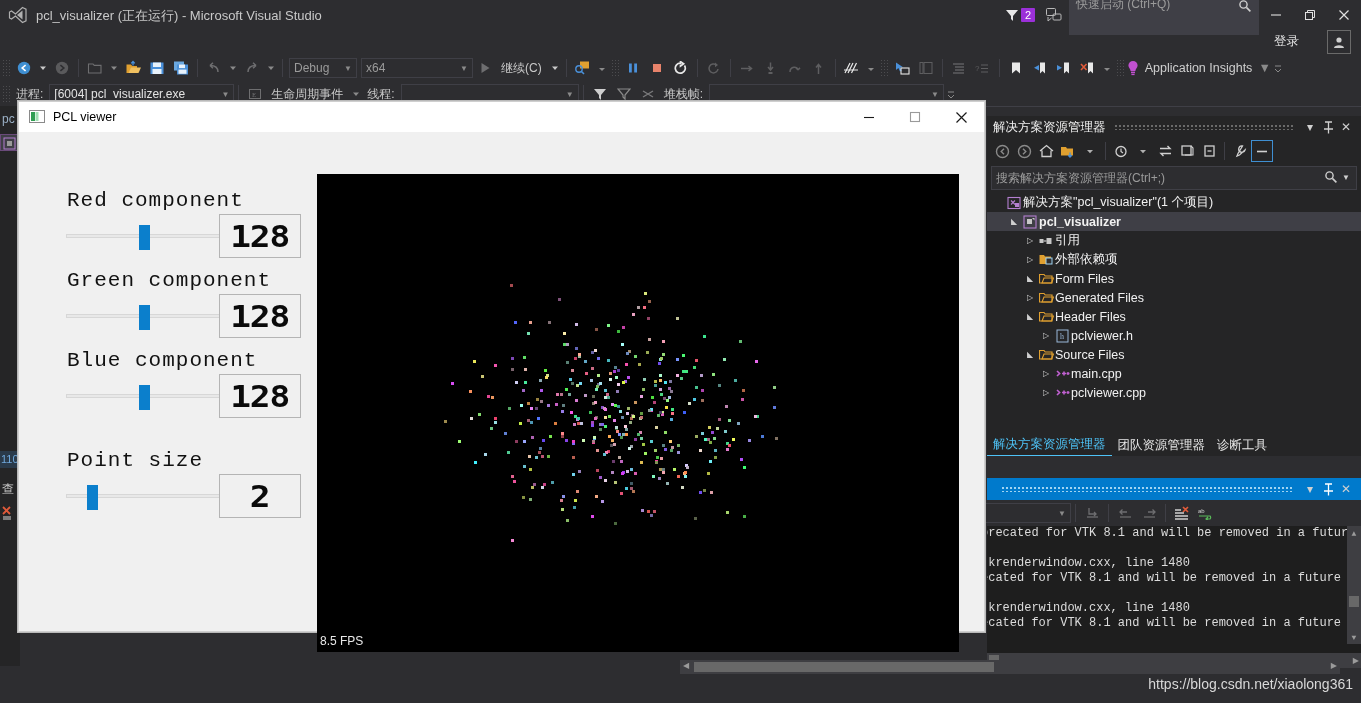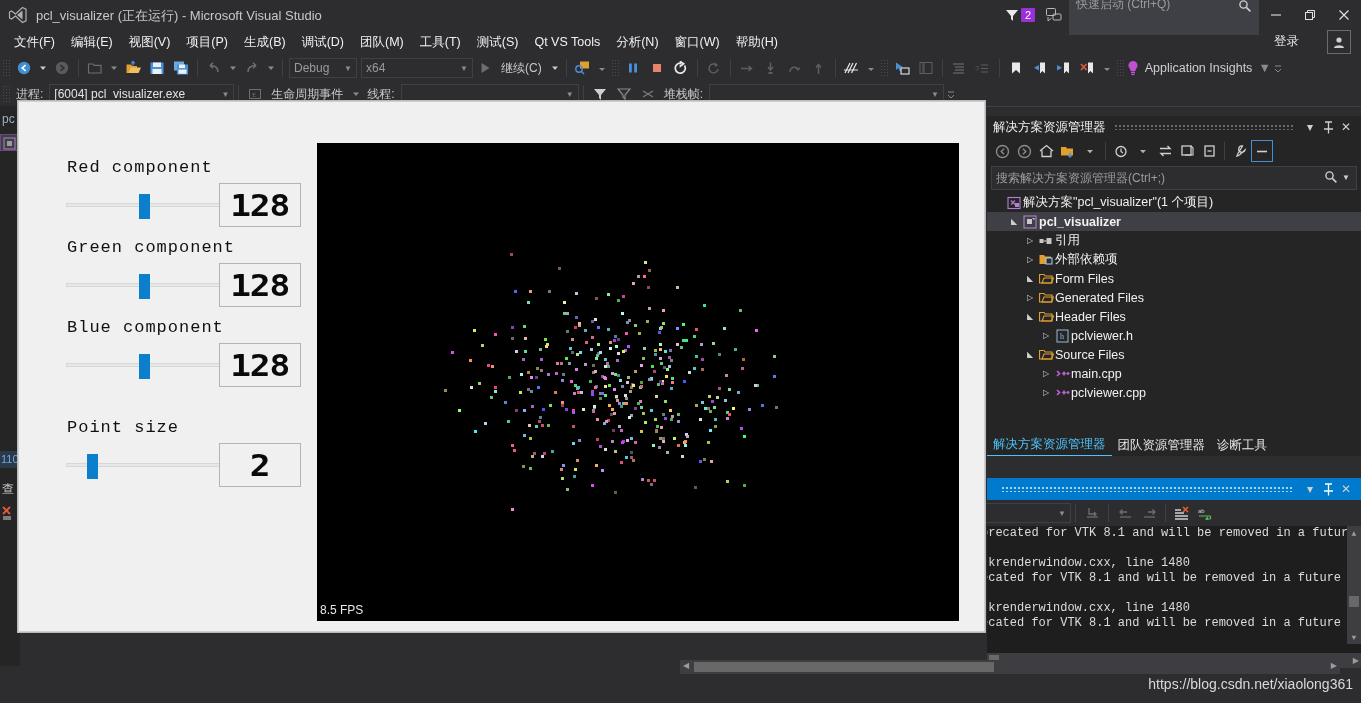--- a/index.html
+++ b/index.html
@@ -99,21 +99,21 @@
 
   
   .dlg{position:absolute;left:18px;top:101px;width:965px;height:529px;background:#f0f0f0;border:1px solid #cfcfcf;box-shadow:0 0 0 1px #b9b9b9;}
   .dlg-title{height:30px;background:#ffffff;display:flex;align-items:center;border-bottom:1px solid #f0f0f0;}
   .dlg-ico{width:16px;height:16px;margin-left:10px;position:relative;}
   .dlg-name{margin-left:8px;font-size:12.5px;color:#000;font-family:"Liberation Sans",sans-serif;}
   .dlg-ctrls{margin-left:auto;display:flex;}
   .dlg-btn{width:46px;height:30px;display:flex;align-items:center;justify-content:center;color:#111;}
   .dlg-body{position:relative;height:498px;background:#f0f0f0;}
 
-  .panel-label{position:absolute;font-family:"Liberation Mono", monospace;font-size:17px;color:#111;letter-spacing:1px;white-space:nowrap;}
+  .panel-label{position:absolute;font-family:"Liberation Mono", monospace;font-size:21px;color:#111;letter-spacing:1px;white-space:nowrap;}
   .slider{position:absolute;height:22px;}
   .slider .groove{position:absolute;left:0;top:9px;width:100%;height:4px;background:#e8e8e8;border:1px solid #d7d7d7;box-sizing:border-box;}
   .slider .handle{position:absolute;top:0;width:11px;height:25px;background:#0a7ac4;background:#0b7fcc;}
   .lcd{position:absolute;width:80px;height:42px;background:#f0f0f0;border:1px solid #b4b4b4;display:flex;align-items:center;justify-content:center;}
   .lcd span{font-family:"DejaVu Sans Mono", monospace;font-size:30px;font-weight:bold;color:#0a0a0a;letter-spacing:-1px;transform:scaleX(1.15);}
   .randbtn{position:absolute;left:60px;top:404px;width:197px;height:76px;background:#e1e1e1;border:1px solid #c2c2c2;display:flex;align-items:center;justify-content:center;font-family:"Liberation Mono", monospace;font-size:11.5px;color:#111;}
 
   .render{position:absolute;left:298px;top:41px;width:642px;height:478px;background:#000;overflow:hidden;}
   .fps{position:absolute;left:3px;bottom:4px;color:#e8e8e8;font-family:"Liberation Sans",sans-serif;font-size:12px;}
   .pt{position:absolute;width:3px;height:3px;}
@@ -176,35 +176,20 @@
     </div>
     <div class="signin">登录</div>
     <div class="acct-box">
       <svg width="14" height="14" viewBox="0 0 14 14">
           <circle cx="7" cy="5" r="2.6" fill="#cfcfcf"></circle>
           <path d="M2 13 C2 9.3 12 9.3 12 13 Z" fill="#cfcfcf"></path>
         </svg>
     </div>
   </div>
 
-  <div class="vs-menu">
-    <div class="mi">文件(F)</div>
-    <div class="mi">编辑(E)</div>
-    <div class="mi">视图(V)</div>
-    <div class="mi">项目(P)</div>
-    <div class="mi">生成(B)</div>
-    <div class="mi">调试(D)</div>
-    <div class="mi">团队(M)</div>
-    <div class="mi">工具(T)</div>
-    <div class="mi">测试(S)</div>
-    <div class="mi">Qt VS Tools</div>
-    <div class="mi">分析(N)</div>
-    <div class="mi">窗口(W)</div>
-    <div class="mi">帮助(H)</div>
-  </div>
 
   <div class="vs-toolbar">
     <div class="grip"></div>
     <div class="tbtn">
         <svg width="16" height="16" viewBox="0 0 16 16">
           <circle cx="8" cy="8" r="6.2" fill="#3f8fd2"></circle>
           <path d="M9.6 5.2 L6.2 8 L9.6 10.8" fill="none" stroke="#fff" stroke-width="1.6"></path>
         </svg>
       </div>
     <div class="tbtn small">
@@ -806,20 +791,48 @@
 
   <div class="ed-hscroll">
     <div class="ed-hs-l">◀</div>
     <div class="ed-hs-thumb"></div>
     <div class="ed-hs-r">▶</div>
   </div>
 
   <div class="csdn">https://blog.csdn.net/xiaolong361</div>
 
   <div class="dlg">
+    <div class="dlg-title">
+      <div class="dlg-ico">
+        <svg width="16" height="16" viewBox="0 0 16 16">
+            <rect x="0.5" y="1.5" width="15" height="12" fill="#ffffff" stroke="#8a8a8a"></rect>
+            <rect x="2" y="3" width="4" height="9" fill="#2f9e52"></rect>
+            <rect x="6.5" y="3" width="3" height="9" fill="#9fe0b2"></rect>
+            <rect x="10" y="3" width="4.5" height="9" fill="#ffffff"></rect>
+          </svg>
+      </div>
+      <div class="dlg-name">PCL viewer</div>
+      <div class="dlg-ctrls">
+        <div class="dlg-btn">
+            <svg width="12" height="12" viewBox="0 0 12 12">
+              <path d="M1 6.5 H11" stroke="#1a1a1a" stroke-width="1.1"></path>
+            </svg>
+          </div>
+        <div class="dlg-btn">
+            <svg width="12" height="12" viewBox="0 0 12 12">
+              <rect x="1.5" y="1.5" width="9" height="9" fill="none" stroke="#9a9a9a" stroke-width="1.1"></rect>
+            </svg>
+          </div>
+        <div class="dlg-btn x">
+            <svg width="13" height="13" viewBox="0 0 13 13">
+              <path d="M1.5 1.5 L11.5 11.5 M11.5 1.5 L1.5 11.5" stroke="#1a1a1a" stroke-width="1.2"></path>
+            </svg>
+          </div>
+      </div>
+    </div>
 
     <div class="dlg-body">
 
       <div class="panel-label" style="left:48px;top:56px;">Red component</div>
       <div class="slider" style="left:47px;top:92px;width:160px;">
         <div class="groove"></div>
         <div class="handle" id="h-red" style="left: calc(49% - 5px);"></div>
       </div>
       <div class="lcd" style="left:200px;top:81px;">
         <span>128</span>

